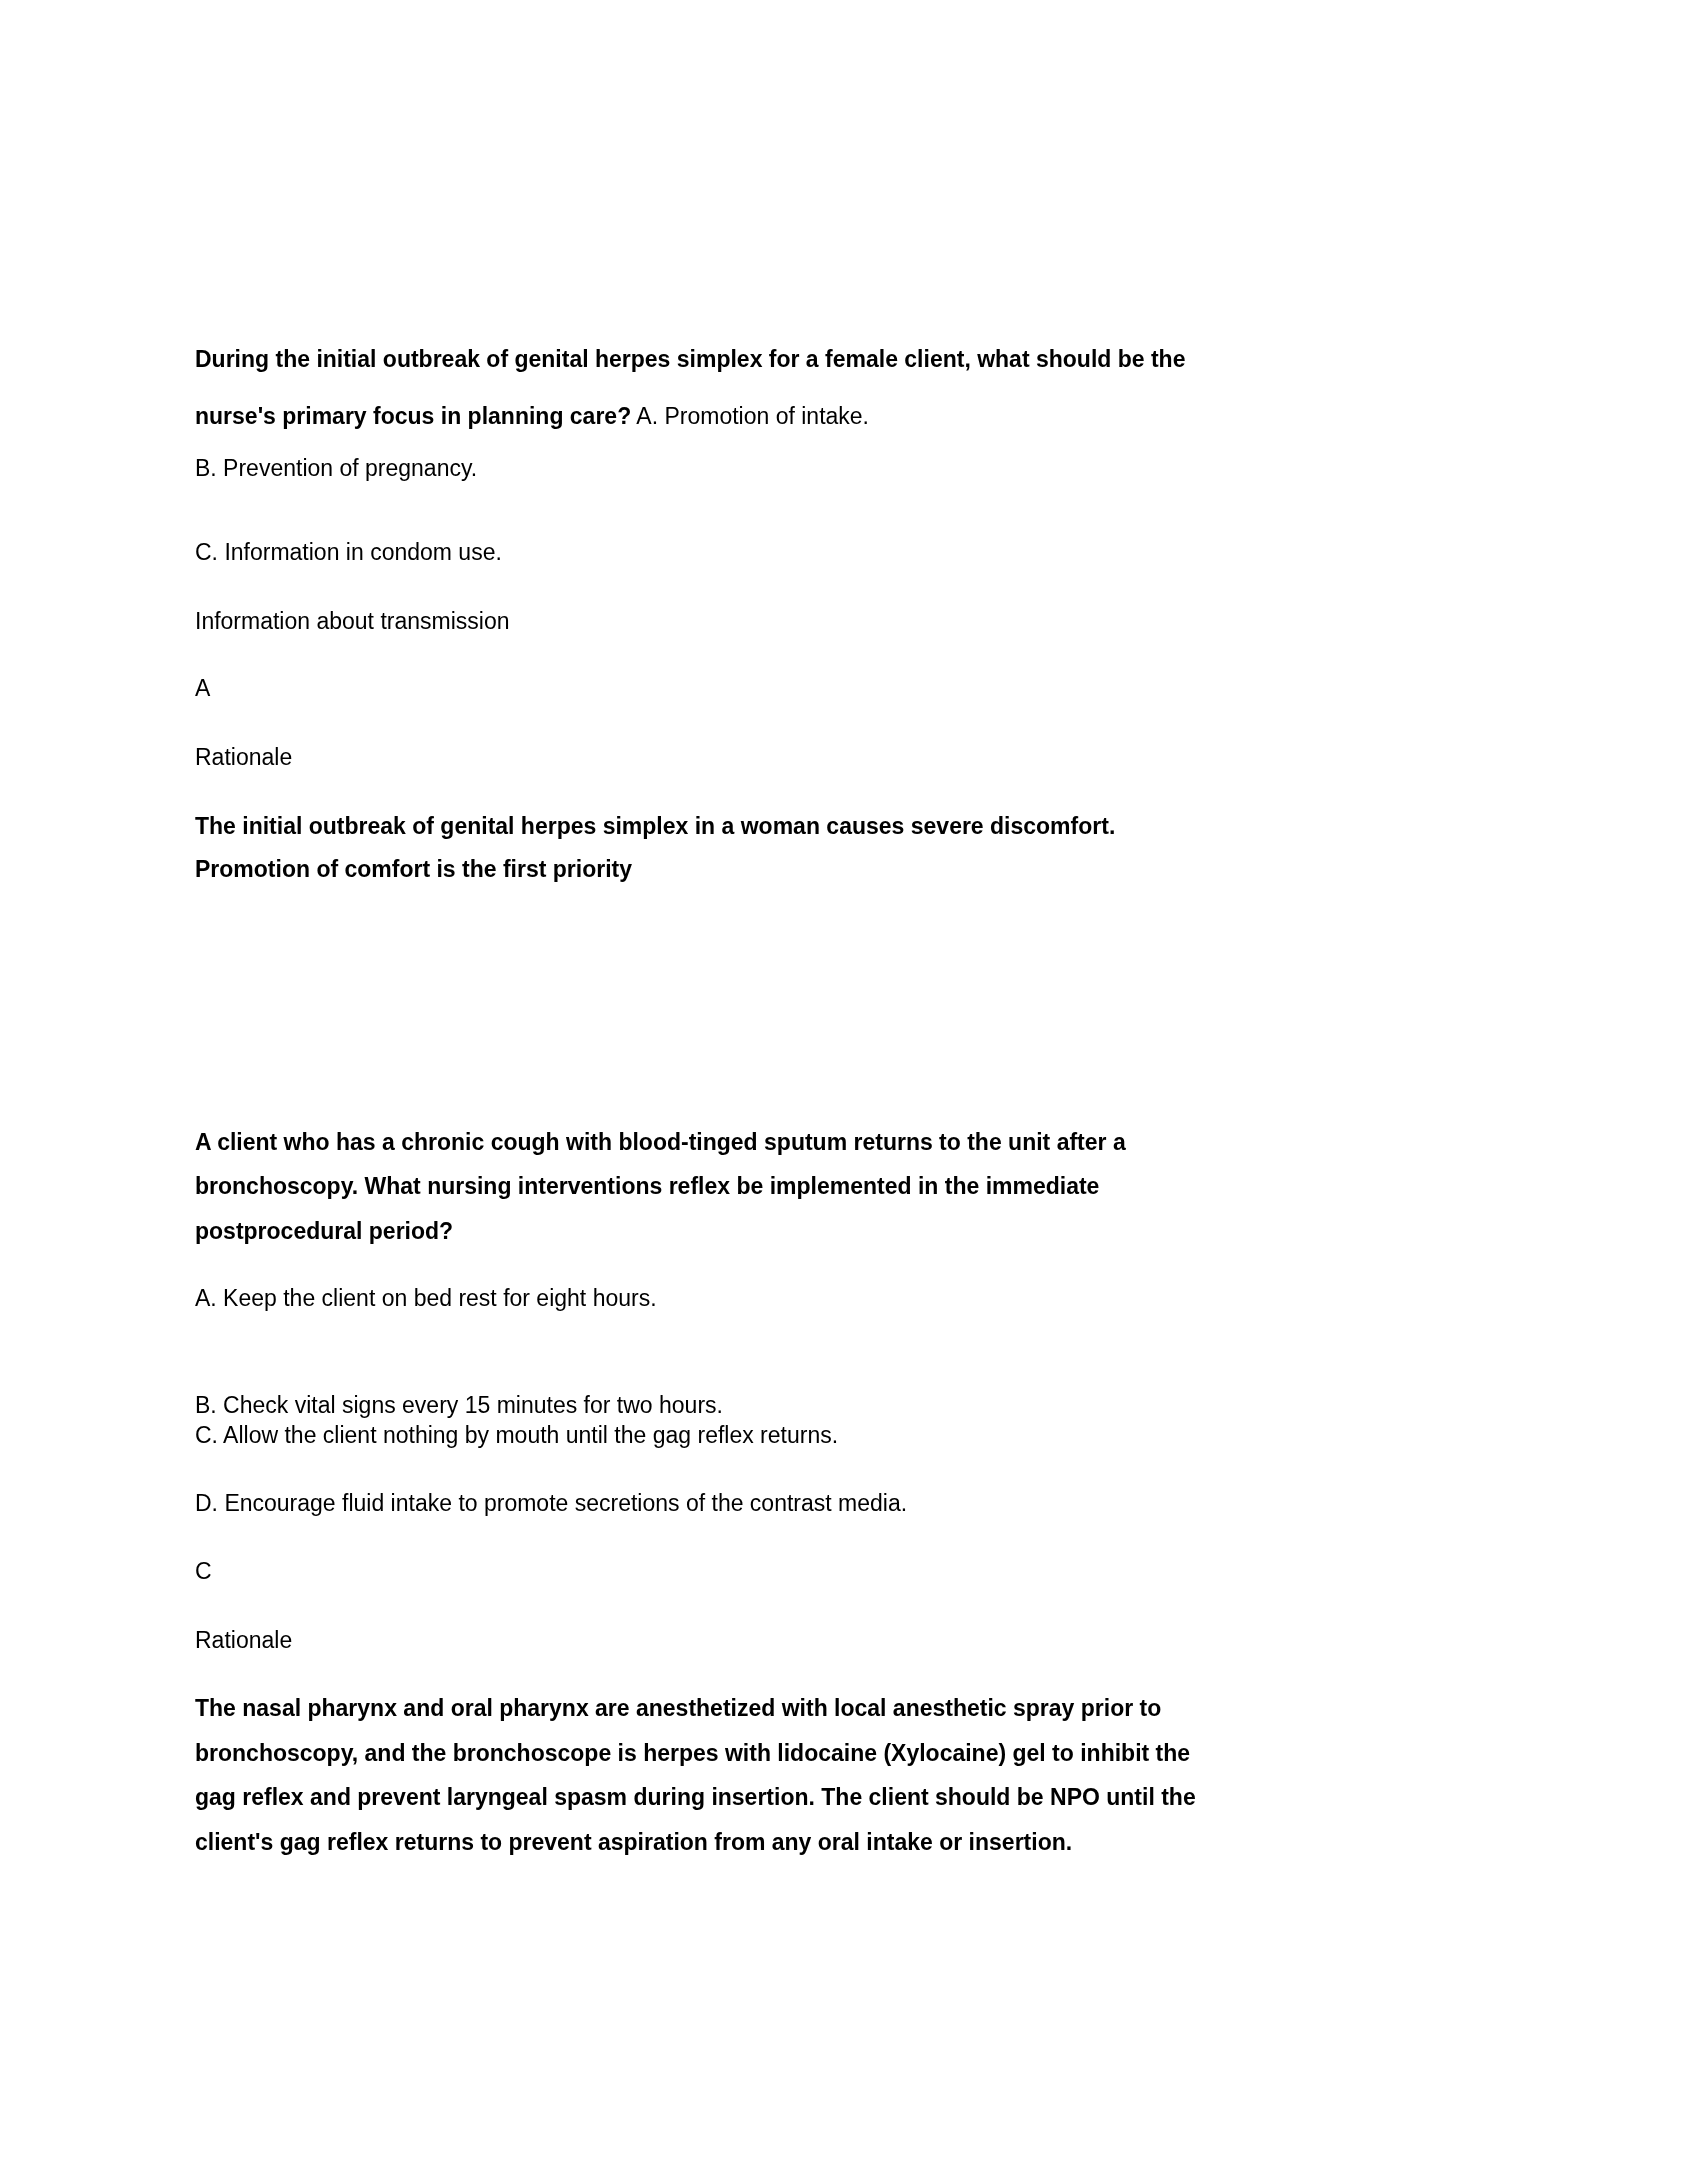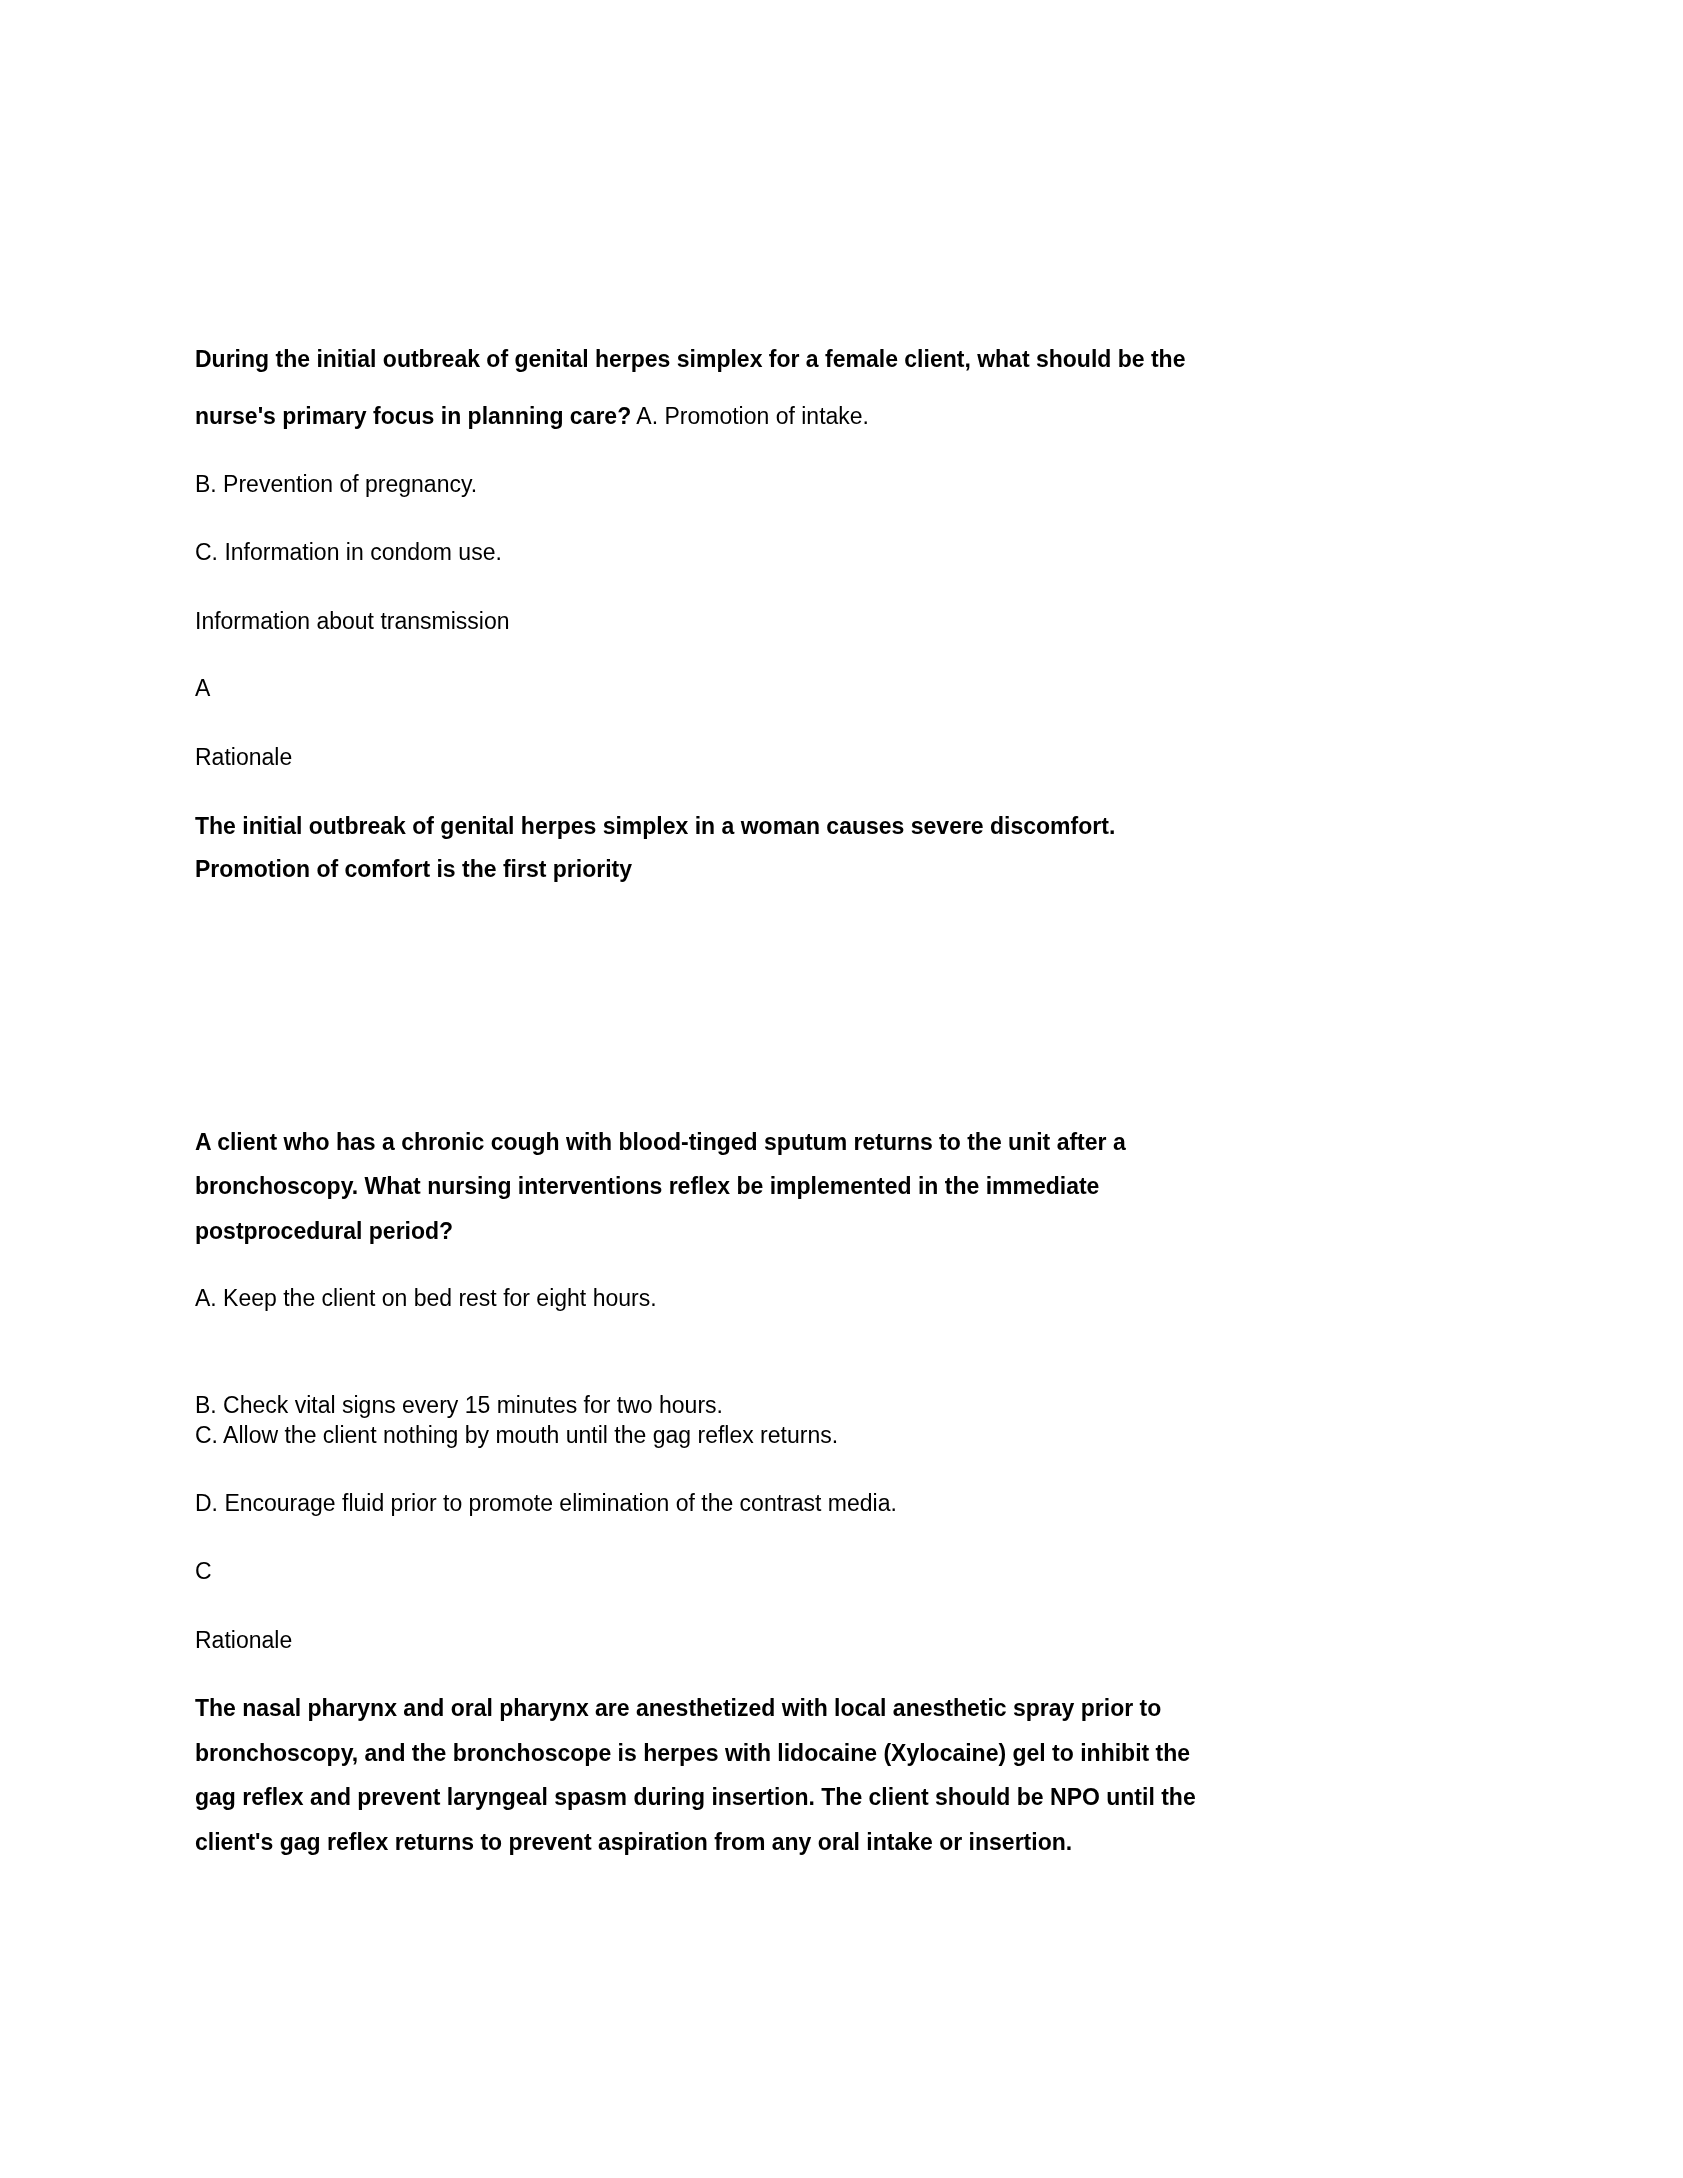--- a/index.html
+++ b/index.html
@@ -11,37 +11,37 @@
 </style>
 </head>
 <body>
 
 <div>
   <div class="ln b" style="top:342px">During the initial outbreak of genital herpes simplex for a female client, what should be the</div>
   <div class="ln" style="top:399px">
     <span class="b">nurse's primary focus in planning care?</span>
     <span class="n">A. Promotion of intake.</span>
   </div>
-  <div class="ln" style="top:467px">B. Prevention of pregnancy.</div>
+  <div class="ln" style="top:451px">B. Prevention of pregnancy.</div>
   <div class="ln" style="top:535px">C. Information in condom use.</div>
   <div class="ln" style="top:604px">Information about transmission</div>
   <div class="ln" style="top:671px">A</div>
   <div class="ln" style="top:740px">Rationale</div>
   <div class="ln b" style="top:809px">The initial outbreak of genital herpes simplex in a woman causes severe discomfort.</div>
   <div class="ln b" style="top:852px">Promotion of comfort is the first priority</div>
 </div>
 
 <div>
   <div class="ln b" style="top:1125px">A client who has a chronic cough with blood-tinged sputum returns to the unit after a</div>
   <div class="ln b" style="top:1169px">bronchoscopy. What nursing interventions reflex be implemented in the immediate</div>
   <div class="ln b" style="top:1214px">postprocedural period?</div>
   <div class="ln" style="top:1281px">A. Keep the client on bed rest for eight hours.</div>
   <div class="ln" style="top:1388px">B. Check vital signs every 15 minutes for two hours.</div>
   <div class="ln" style="top:1418px">C. Allow the client nothing by mouth until the gag reflex returns.</div>
-  <div class="ln" style="top:1486px">D. Encourage fluid prior to promote elimination of the contrast media.</div>
+  <div class="ln" style="top:1486px">D. Encourage fluid intake to promote secretions of the contrast media.</div>
   <div class="ln" style="top:1554px">C</div>
   <div class="ln" style="top:1623px">Rationale</div>
   <div class="ln b" style="top:1691px">The nasal pharynx and oral pharynx are anesthetized with local anesthetic spray prior to</div>
   <div class="ln b" style="top:1736px">bronchoscopy, and the bronchoscope is herpes with lidocaine (Xylocaine) gel to inhibit the</div>
   <div class="ln b" style="top:1780px">gag reflex and prevent laryngeal spasm during insertion. The client should be NPO until the</div>
   <div class="ln b" style="top:1825px">client's gag reflex returns to prevent aspiration from any oral intake or insertion.</div>
 </div>
 
 
 </body></html>

